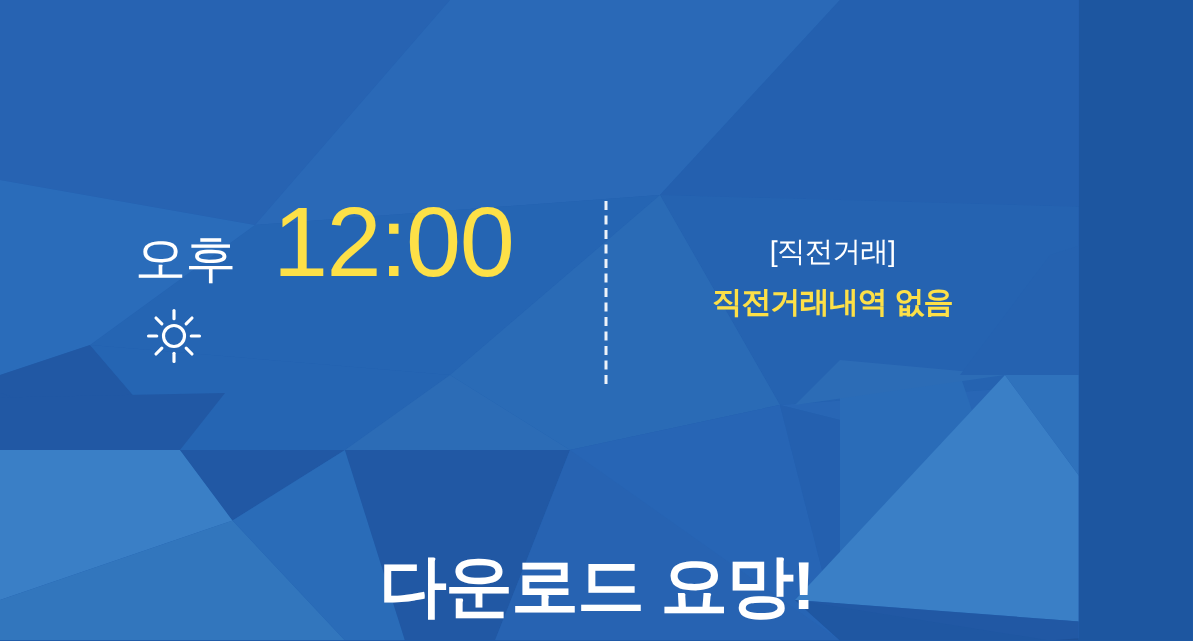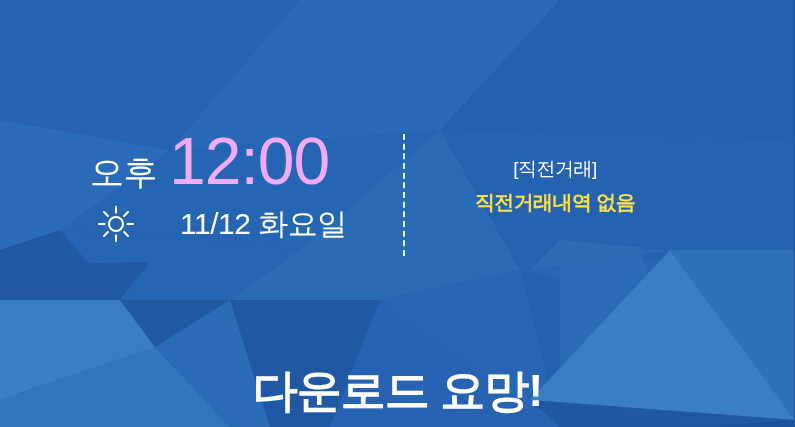--- a/index.html
+++ b/index.html
@@ -3,25 +3,26 @@
 <meta charset="utf-8">
 <title>Lock Screen Widget</title>
 <style>
   html, body {
     margin: 0;
     padding: 0;
     background: #1d56a0;
   }
   #screen {
     position: relative;
-    width: 794px;
+    width: 695px;
     height: 427px;
     overflow: hidden;
     background: #2460af;
     font-family: "Liberation Sans", "DejaVu Sans", sans-serif;
+    padding-left: 24px;
     -webkit-font-smoothing: antialiased;
   }
 
   
   #poly-bg {
     position: absolute;
     inset: 0;
     width: 795px;
     height: 427px;
     display: block;
@@ -44,26 +45,26 @@
     white-space: nowrap;
   }
   .meridiem {
     color: #ffffff;
     font-size: 34px;
     font-weight: 400;
     letter-spacing: -0.5px;
     line-height: 1;
   }
   .clock-time {
-    color: #f0abfc;
+    color: #fde047;
     font-size: 66px;
     font-weight: 300;
     line-height: 1;
     letter-spacing: -1px;
-    margin-left: 12px;
+    margin-left: 25px;
   }
   .date-row {
     position: absolute;
     left: 6px;
     top: 76px;
     display: flex;
     align-items: center;
     white-space: nowrap;
   }
   .sun-icon {
@@ -194,21 +195,20 @@
           <line x1="20" y1="3" x2="20" y2="8.5"></line>
           <line x1="20" y1="31.5" x2="20" y2="37"></line>
           <line x1="3" y1="20" x2="8.5" y2="20"></line>
           <line x1="31.5" y1="20" x2="37" y2="20"></line>
           <line x1="8" y1="8" x2="11.9" y2="11.9"></line>
           <line x1="28.1" y1="28.1" x2="32" y2="32"></line>
           <line x1="32" y1="8" x2="28.1" y2="11.9"></line>
           <line x1="11.9" y1="28.1" x2="8" y2="32"></line>
         </g>
       </svg>
-      <span class="date-text">11/12 화요일</span>
     </div>
   </div>
 
   <div class="divider"></div>
 
   <div class="txn-block">
     <div class="txn-title">[직전거래]</div>
     <div class="txn-sub">직전거래내역 없음</div>
   </div>
 

